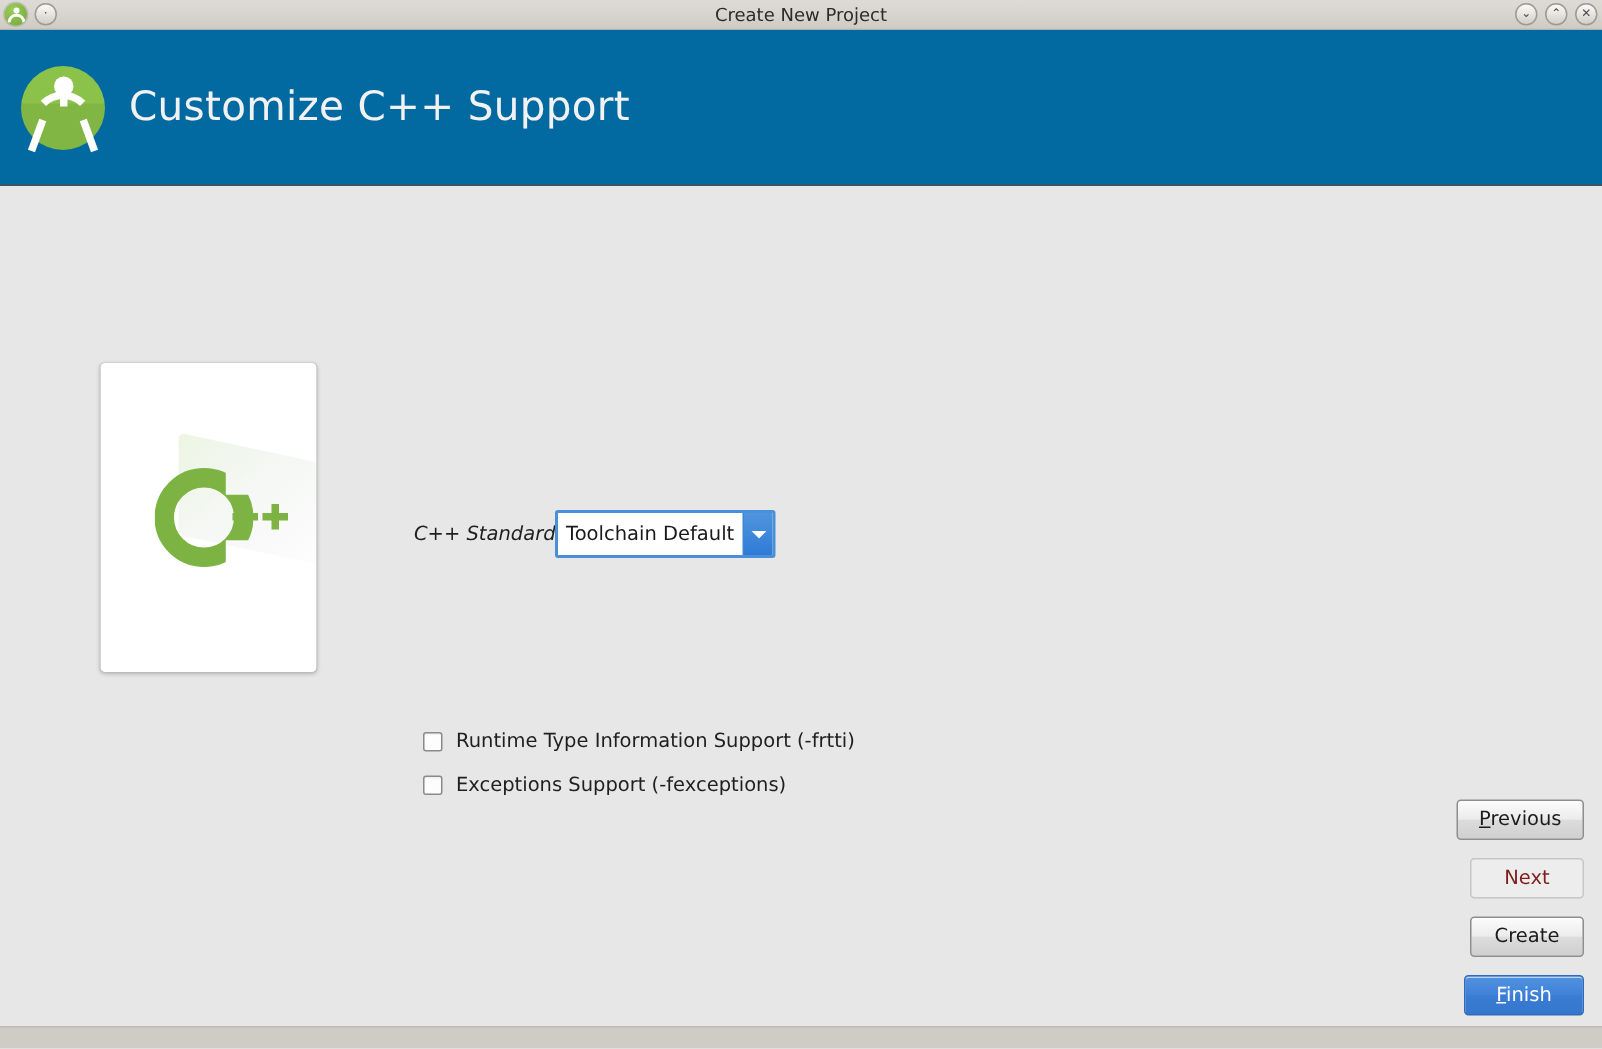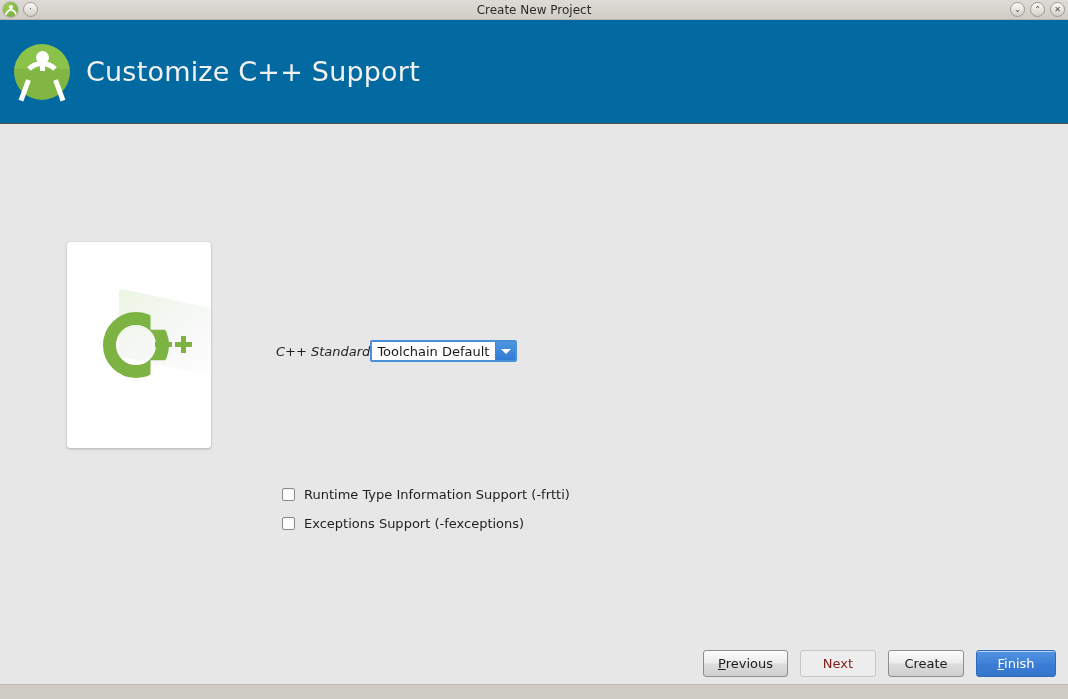--- a/index.html
+++ b/index.html
@@ -270,21 +270,21 @@
     font-size: 13px;
     color: #1f1f1f;
     margin-right: 0;
     white-space: nowrap;
     font-style: italic;
   }
   .combo {
     position: relative;
     display: flex;
     align-items: stretch;
-    height: 22px;
+    height: 32px;
     border: 2px solid #4a90d9;
     border-radius: 2px;
     background: #ffffff;
     box-sizing: border-box;
     outline: none;
   }
   .combo-value {
     display: flex;
     align-items: center;
     padding: 0 6px 0 5px;
@@ -336,22 +336,23 @@
     color: #1f1f1f;
     white-space: nowrap;
   }
 
   
   .footer {
     position: absolute;
     right: 12px;
     bottom: 22px;
     display: flex;
-    align-items: flex-start;
+    align-items: flex-end;
     gap: 12px;
+    flex-direction: column;
   }
   .btn {
     height: 27px;
     min-width: 76px;
     padding: 0 14px;
     font-size: 13px;
     color: #1c1c1c;
     background: linear-gradient(to bottom, #fcfcfc 0%, #ececec 48%, #dcdcdc 52%, #cfcfcf 100%);
     border: 1px solid #8e8e8e;
     border-radius: 3px;

